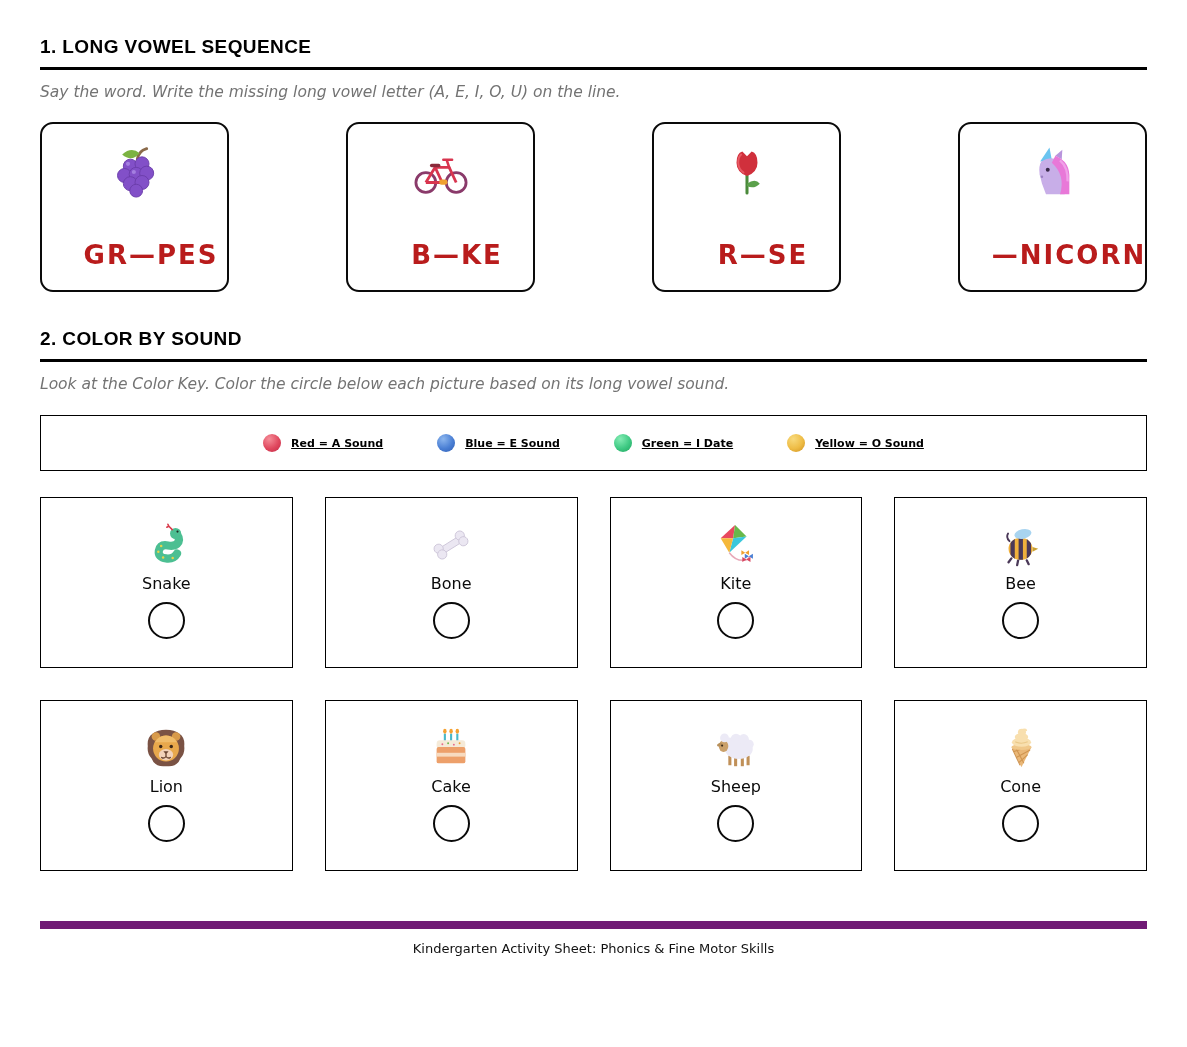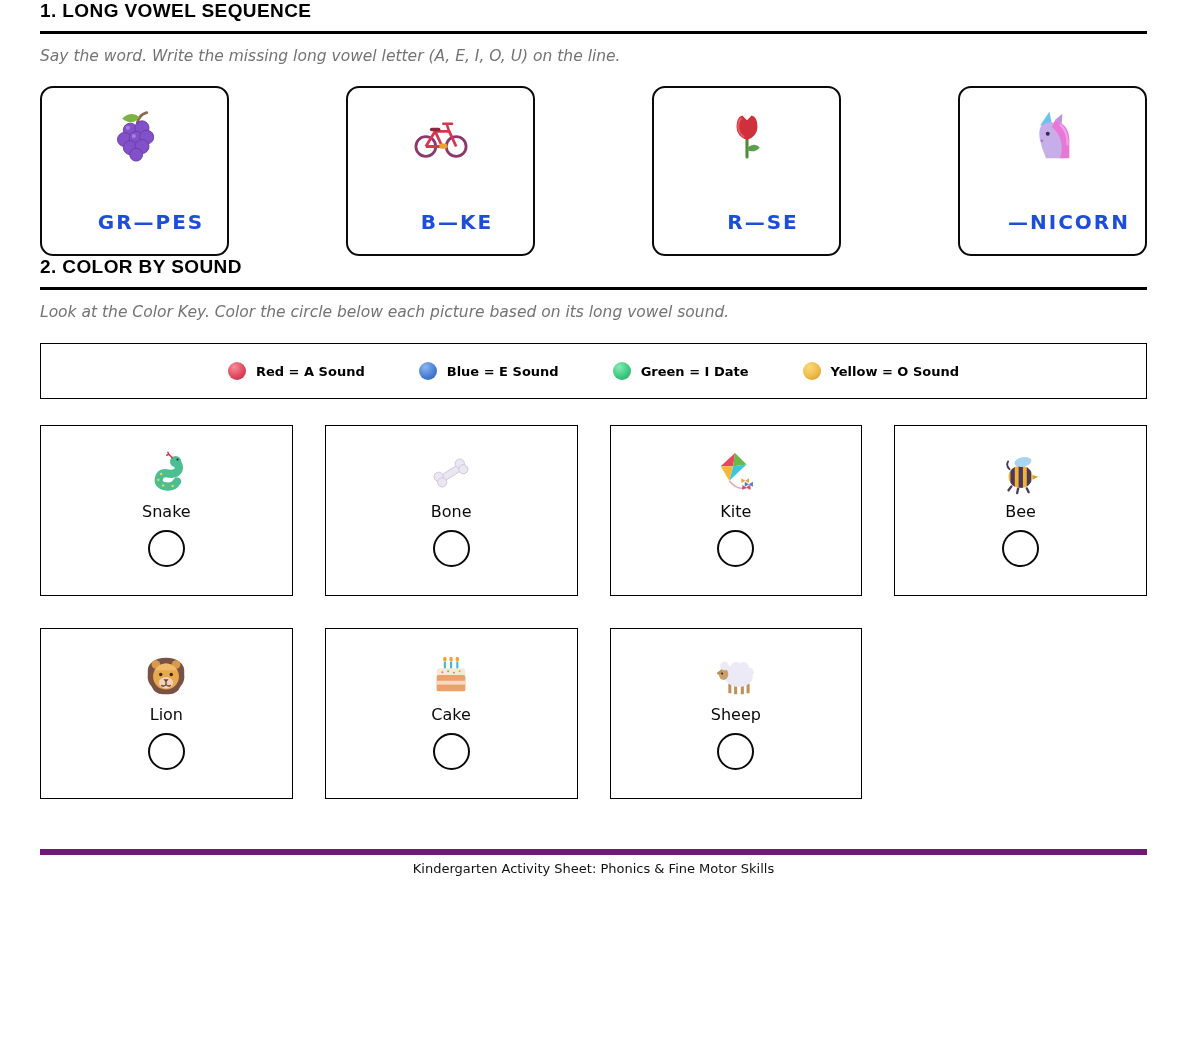--- a/index.html
+++ b/index.html
@@ -14,20 +14,21 @@
 
   
   .header { display:flex; justify-content:space-between; align-items:flex-end; padding-top:40px; }
   .field { display:flex; align-items:flex-end; font-size:16px; font-weight:600; }
   .write-line { display:inline-block; border-bottom:2px solid #000; height:20px; margin-left:10px; }
   .name-line { width:245px; }
   .date-line { width:252px; }
 
   
   .section-heading {
+    margin-top:36px;
     font-family:"Liberation Sans", sans-serif;
     font-size:19px; font-weight:bold; letter-spacing:.4px;
     border-bottom:3px solid #000;
     padding-bottom:9px;
   }
   .instruction {
     margin-top:13px;
     font-style:italic;
     font-size:15.5px;
     color:#737373;
@@ -39,37 +40,37 @@
     width:189px; height:170px;
     border:2.5px solid #0a0a0a; border-radius:13px;
     display:flex; flex-direction:column; align-items:center; justify-content:space-between;
     padding:20px 0 20px 0;
     background:#fff;
   }
   .s1-emoji { width:56px; height:56px; display:block; }
   .s1-emoji svg { width:56px; height:56px; display:block; }
   .s1-word {
     font-family:"DejaVu Sans", sans-serif;
-    font-weight:bold; font-size:20px; letter-spacing:2px;
-    color:#1d4ed8; white-space:nowrap;margin-left:33px;
+    font-weight:bold; font-size:26px; letter-spacing:2px;
+    color:#b91c1c; white-space:nowrap;margin-left:33px;
   }
 
   
   .key-box {
     margin-top:22px; height:56px;
     border:1.5px solid #000;
     display:flex; align-items:center; justify-content:center; gap:54px;
   }
   .key-entry { display:flex; align-items:center; gap:10px; }
   .key-dot { width:18px; height:18px; border-radius:50%; display:inline-block; }
   .dot-red    { background:radial-gradient(circle at 35% 28%, #f58d98, #e0485e 55%, #c22845); }
   .dot-blue   { background:radial-gradient(circle at 35% 28%, #8cb6ee, #4a7fd4 55%, #2e5cb2); }
   .dot-green  { background:radial-gradient(circle at 35% 28%, #84ecb4, #3ec983 55%, #1fa35c); }
   .dot-yellow { background:radial-gradient(circle at 35% 28%, #f8da7c, #eebc45 55%, #cd8e1e); }
-  .key-label { font-weight:bold; font-size:13px; }
+  .key-label { font-weight:bold; font-size:11px;text-decoration:underline; }
 
   .s2-grid {
     margin-top:26px;
     display:grid; grid-template-columns:repeat(4, 1fr);
     gap:32px;
   }
   .s2-card {
     height:171px;
     border:1.5px solid #000;
     background:#fff;
@@ -80,21 +81,21 @@
   .s2-emoji svg { width:46px; height:46px; display:block; }
   .s2-label { margin-top:6px; font-size:16px; color:#0a0a0a; }
   .sound-circle {
     margin-top:9px;
     width:37px; height:37px; border-radius:50%;
     border:2.5px solid #0a0a0a;
     background:#fff;
   }
 
   
-  .footer { margin-top:50px; border-top:6px solid #701a75; padding-top:6px; }
+  .footer { margin-top:50px; border-top:8px solid #701a75; padding-top:12px; }
   .footer-text { text-align:center; font-size:13px; color:#111; }
 </style>
 </head>
 <body>
 
 <div class="page">
 
 
   <div class="section-heading">1. LONG VOWEL SEQUENCE</div>
   <div class="instruction">Say the word. Write the missing long vowel letter (A, E, I, O, U) on the line.</div>
@@ -329,20 +330,38 @@
           <ellipse cx="11" cy="22" rx="5" ry="6.2" fill="#caa06a"></ellipse>
           <ellipse cx="6.8" cy="20.5" rx="2.8" ry="1.6" fill="#b8905a" transform="rotate(-25 6.8 20.5)"></ellipse>
           <circle cx="12" cy="13.5" r="4.6" fill="#eceaf6"></circle>
           <circle cx="9.5" cy="21.5" r="1.1" fill="#3a2a1a"></circle>
         </svg>
       </span>
       <div class="s2-label">Sheep</div>
       <div class="sound-circle"></div>
     </div>
 
+    <div class="s2-card">
+      <span class="s2-emoji">
+        <svg viewBox="0 0 48 48">
+          <polygon points="14,23 35,23 24.5,44" fill="#eab878"></polygon>
+          <path d="M16 28 L30 23 M19 34 L33.5 26 M22 39 L31 31 M18 23 L27 40 M15 25 L23 42" stroke="#cf9450" stroke-width="1.1"></path>
+          <ellipse cx="24.5" cy="23" rx="10.5" ry="3" fill="#f0c88a"></ellipse>
+          <g fill="#f8dfae">
+            <ellipse cx="24.5" cy="18" rx="10" ry="4.8"></ellipse>
+            <ellipse cx="24.5" cy="12.5" rx="7" ry="4"></ellipse>
+            <ellipse cx="25" cy="7.5" rx="4.2" ry="3.6"></ellipse>
+            <path d="M26 4 Q30 2.5 30.5 6 Q28 7.5 26 6 Z"></path>
+          </g>
+          <path d="M18 17.5 Q24 20.5 31 17.5" stroke="#eac888" stroke-width="1.2" fill="none"></path>
+        </svg>
+      </span>
+      <div class="s2-label">Cone</div>
+      <div class="sound-circle"></div>
+    </div>
 
   </div>
 
   <div class="footer">
     <div class="footer-text">Kindergarten Activity Sheet: Phonics &amp; Fine Motor Skills</div>
   </div>
 
 </div>
 
 </body></html>

